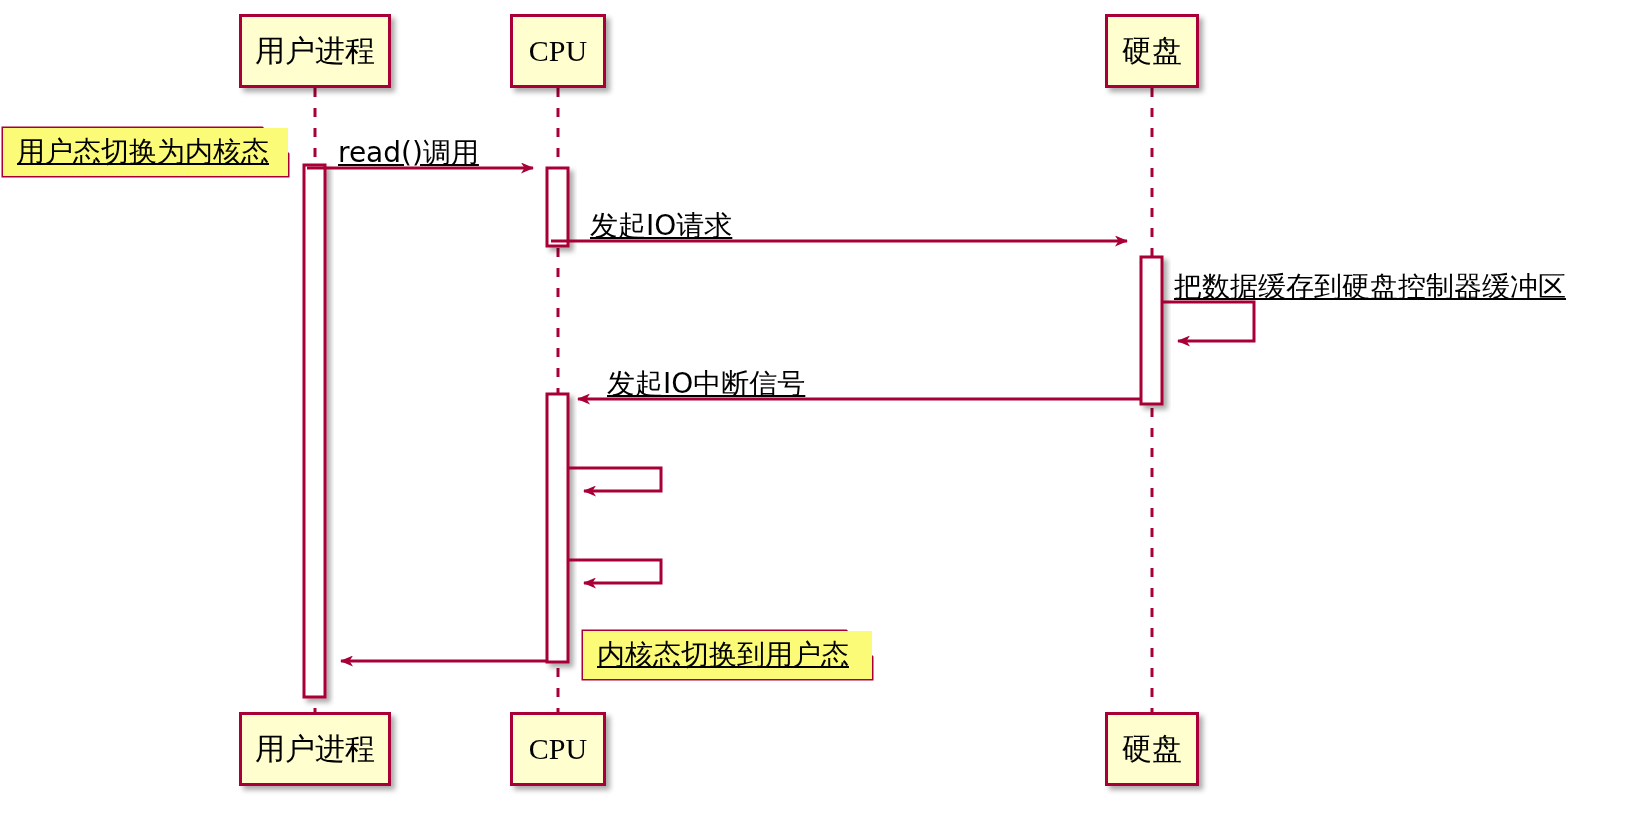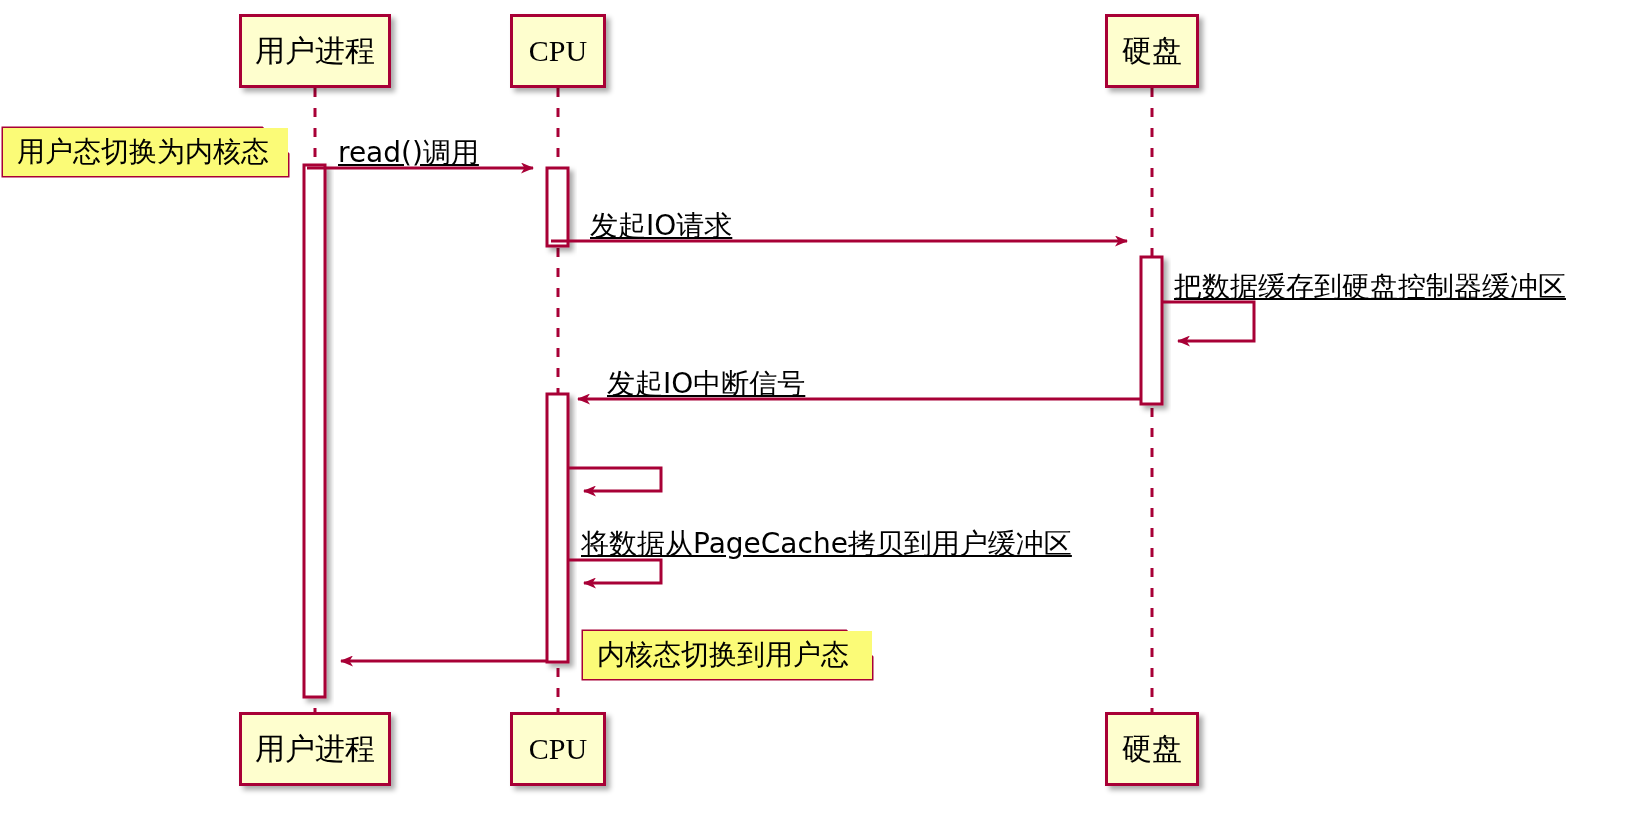--- a/index.html
+++ b/index.html
@@ -40,20 +40,21 @@
     color: #000000;
     line-height: 1;
     white-space: nowrap;
   }
   .note-box {
     position: absolute;
     background: #FBFB77;
     box-sizing: border-box;
     display: flex;
     align-items: center;
+    text-decoration: underline;
   }
   .note-text {
     font-size: 28px;
     color: #000000;
     white-space: nowrap;
     position: relative;
     z-index: 2;
     padding-left: 14px;
   }
   .msg-label {
@@ -183,18 +184,15 @@
 
   <div class="msg-label" style="left:1174px; top:273px;">
     <span>把数据缓存到硬盘控制器缓冲区</span>
   </div>
 
   <div class="msg-label" style="left:607px; top:370px;">
     <span>发起IO中断信号</span>
   </div>
 
 
-  <div class="msg-label" style="left:581px; top:530px;">
-    <span>将数据从PageCache拷贝到用户缓冲区</span>
-  </div>
 
 
 </div>
 
 </body></html>

